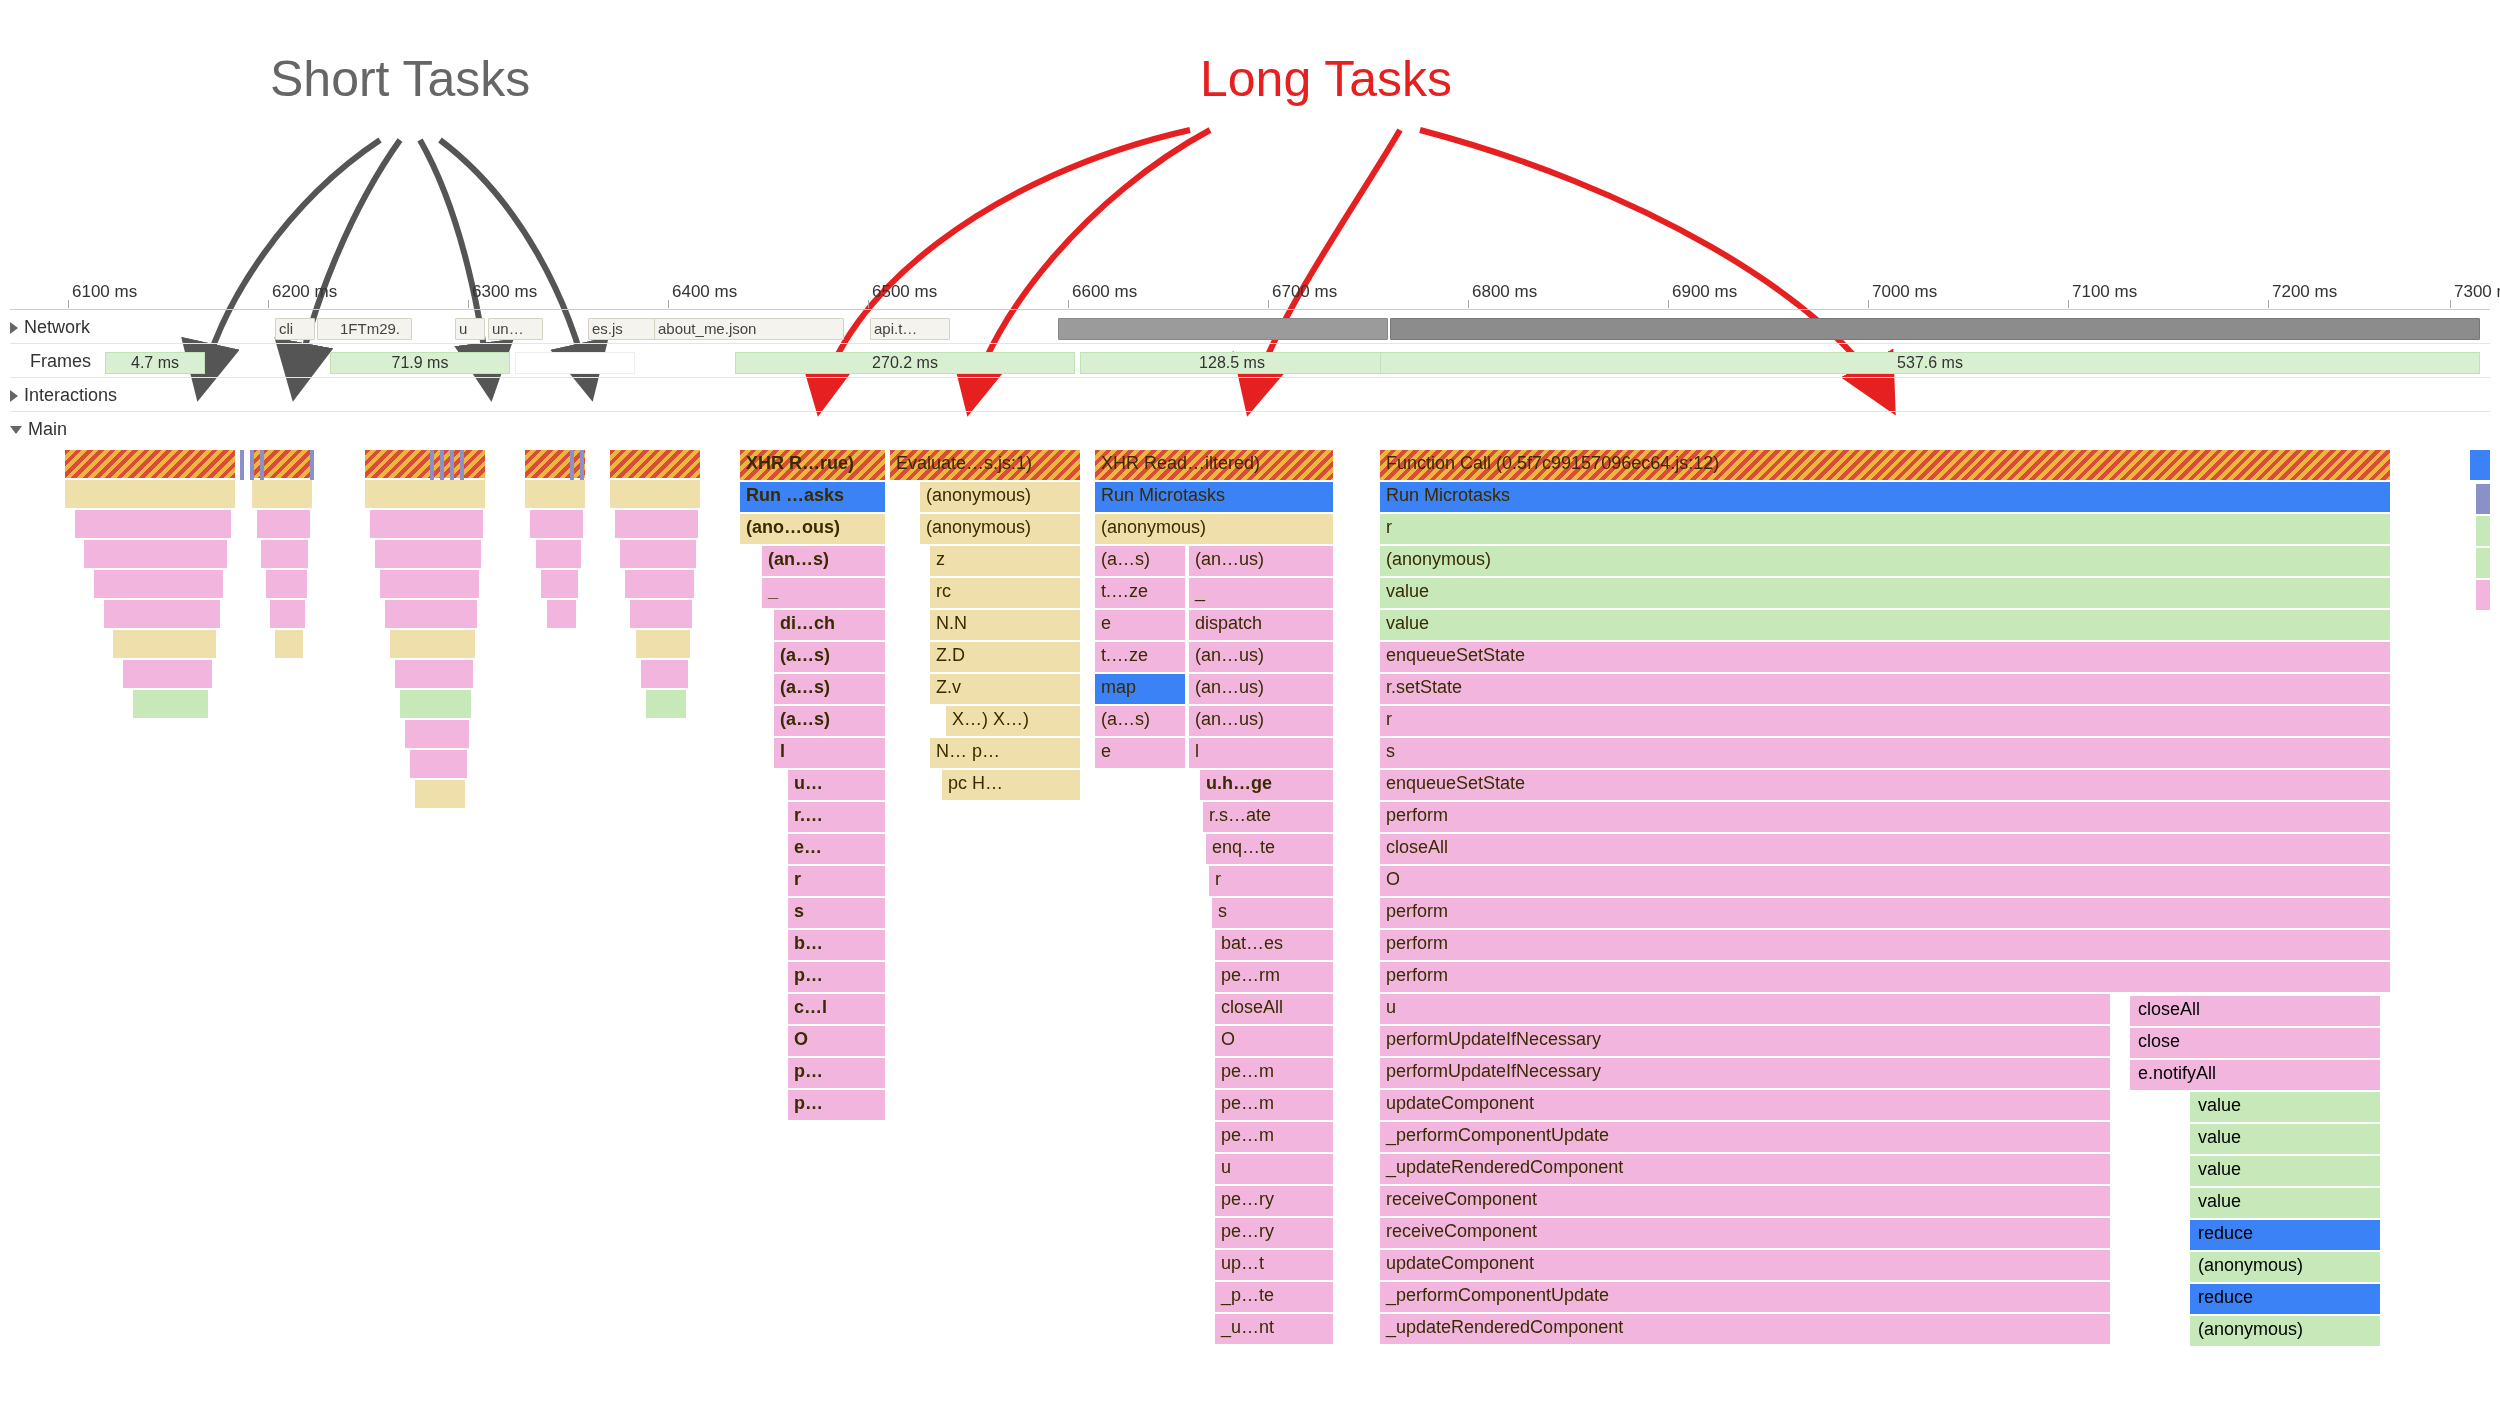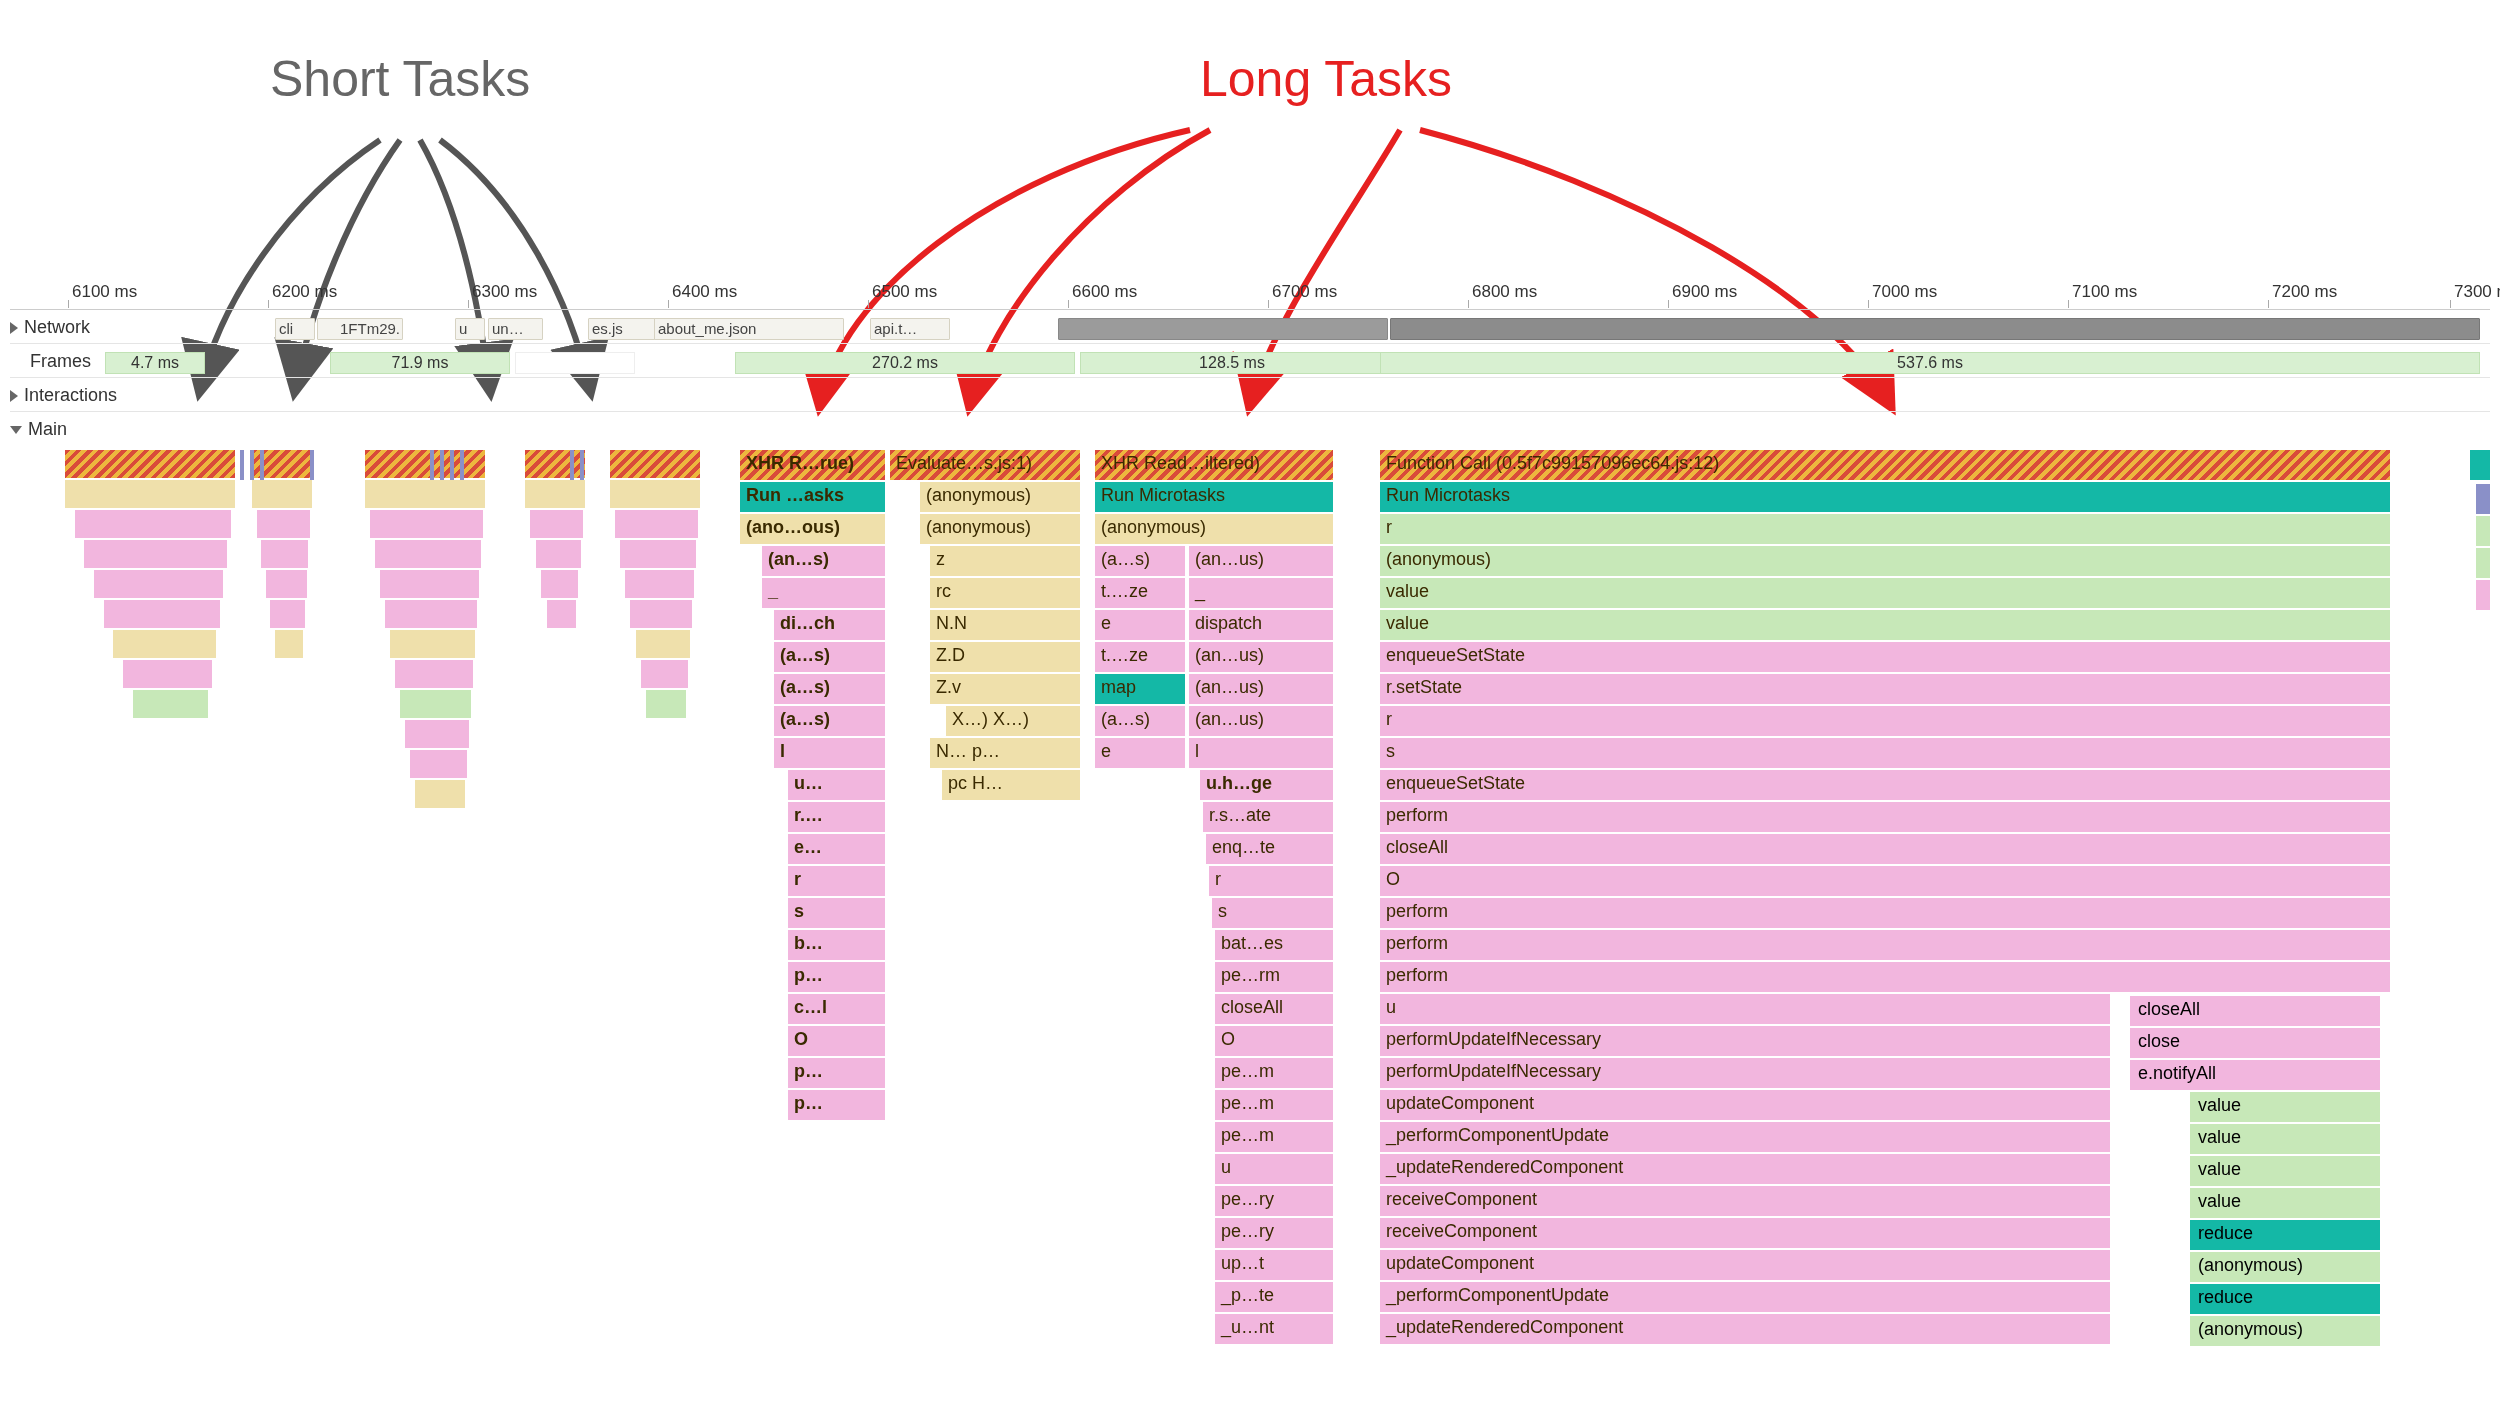--- a/index.html
+++ b/index.html
@@ -94,21 +94,21 @@
   .cell {
     height: 32px;
     border-bottom: 2px solid #fff;
     font-size: 18px;
     color: #3a2a00;
     padding: 3px 6px;
     overflow: hidden;
     white-space: nowrap;
     position: relative;
   }
-  .c-orange { background: #14b8a6; }
+  .c-orange { background: #3b82f6; }
   .c-tan    { background: #efe0ab; }
   .c-pink   { background: #f2b6de; }
   .c-green  { background: #c7e8b8; }
   .c-blue   { background: #8a90c8; }
   .hatch {
     background: repeating-linear-gradient(135deg,#d94b3a 0 4px,#edb73e 4px 8px);
   }
 
   .side-stack {
     position: absolute;
@@ -194,21 +194,21 @@
     </div>
 </div>
 
 <div class="track-row" style="top:314px">
   <div class="track-title">
     <span class="disclosure"></span>
     <span>Network</span>
   </div>
   <div id="network-items">
       <div class="net-block " style="left: 265px; width: 40px;">cli</div>
-      <div class="net-block " style="left: 307px; width: 86px; padding-left: 22px;">1FTm29.</div>
+      <div class="net-block " style="left: 307px; width: 95px; padding-left: 22px;">1FTm29.</div>
       <div class="net-block " style="left: 445px; width: 30px;">u</div>
       <div class="net-block " style="left: 478px; width: 55px;">un…</div>
       <div class="net-block " style="left: 578px; width: 70px;">es.js</div>
       <div class="net-block " style="left: 644px; width: 190px;">about_me.json</div>
       <div class="net-block " style="left: 860px; width: 80px;">api.t…</div>
       <div class="net-block grey" style="left: 1048px; width: 330px;"></div>
       <div class="net-block grey2" style="left: 1380px; width: 1090px;"></div>
     </div>
 </div>
 

